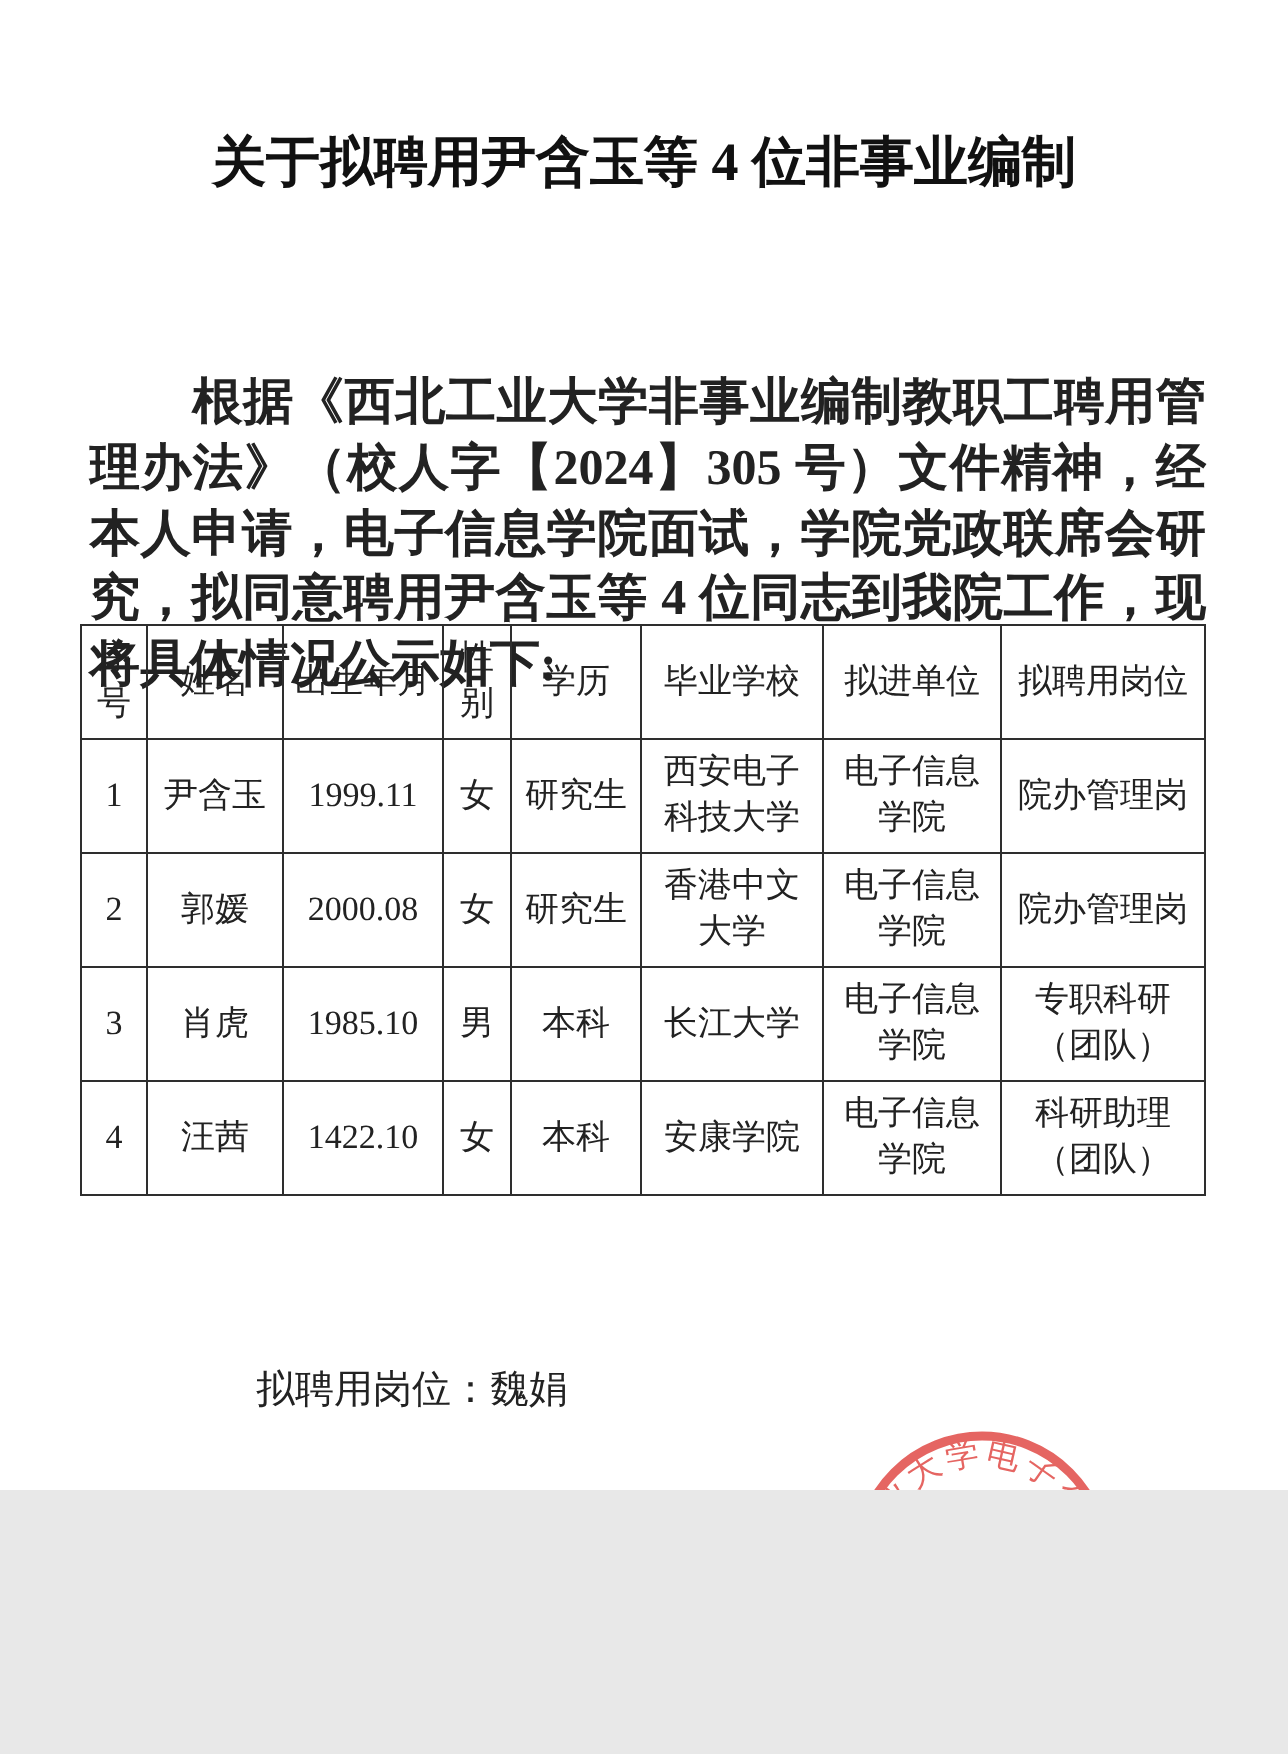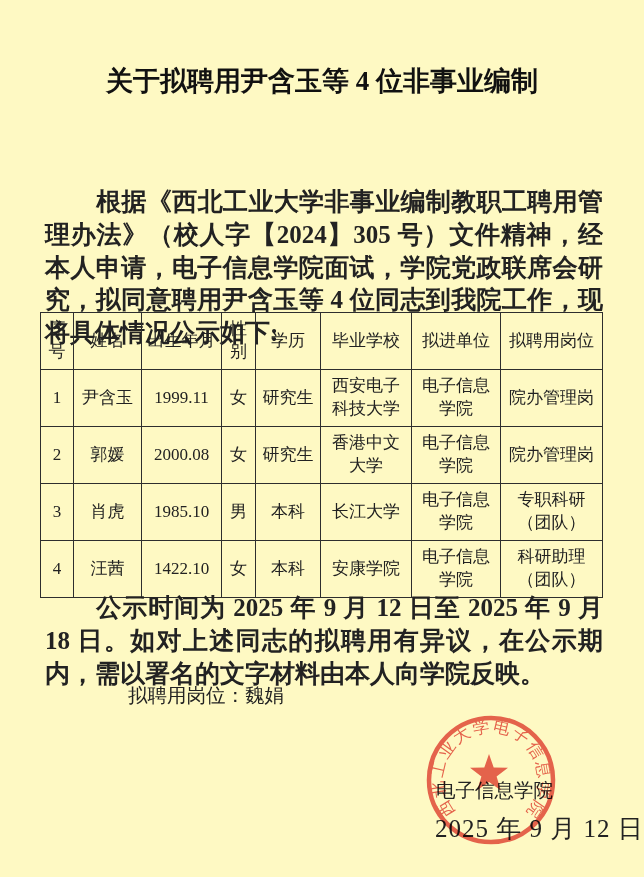--- a/index.html
+++ b/index.html
@@ -1,20 +1,20 @@
 <!DOCTYPE html>
 <html><head>
 <meta charset="utf-8">
 <style>
   html,body { margin:0; padding:0; background:#e8e8e8; }
   .page {
     position:relative;
-    width:644px; height:877px;
+    width:644px; height:745px;
     margin:0 auto;
-    background:#fef9c3;
+    background:#ffffff;
     font-family:"Liberation Serif","DejaVu Serif",serif;
     color:#1c1c1c;
     overflow:hidden;
   }
   .title {
     position:absolute; top:58px; left:0; right:0;
     margin:0; text-align:center;
     font-size:27px; font-weight:bold; line-height:47px;
     color:#111;
   }
@@ -134,21 +134,20 @@
           <td>1422.10</td>
           <td>女</td>
           <td>本科</td>
           <td>安康学院</td>
           <td>电子信息学院</td>
           <td>科研助理（团队）</td>
         </tr>
       </tbody>
   </table>
 
-  <p class="para p2">公示时间为 2025 年 9 月 12 日至 2025 年 9 月 18 日。如对上述同志的拟聘用有异议，在公示期内，需以署名的文字材料由本人向学院反映。</p>
 
   <div class="contact">
     <div>拟聘用岗位：魏娟</div>
   </div>
 
   <div class="sig">电子信息学院</div>
   <div class="sigdate">2025 年 9 月 12 日</div>
 
   <svg class="seal" id="seal-svg" viewBox="0 0 140 140" xmlns="http://www.w3.org/2000/svg" style="color: rgb(226, 80, 76);">
     <circle cx="70" cy="70" r="62" fill="none" stroke="currentColor" stroke-width="4.5"></circle>

